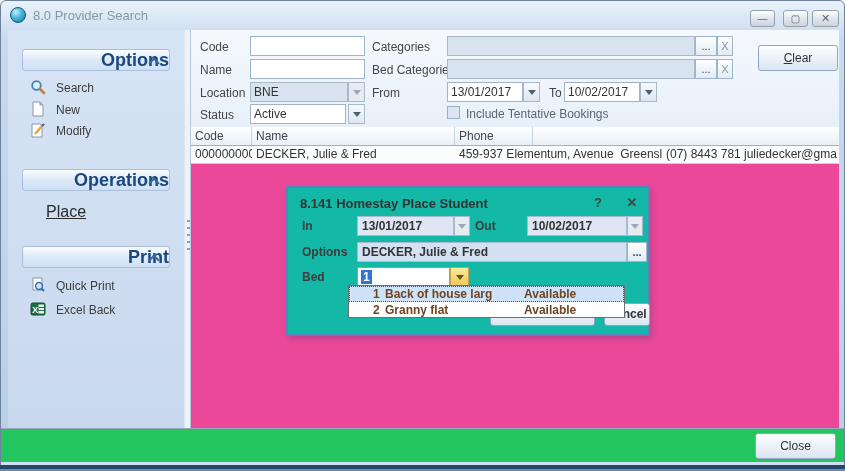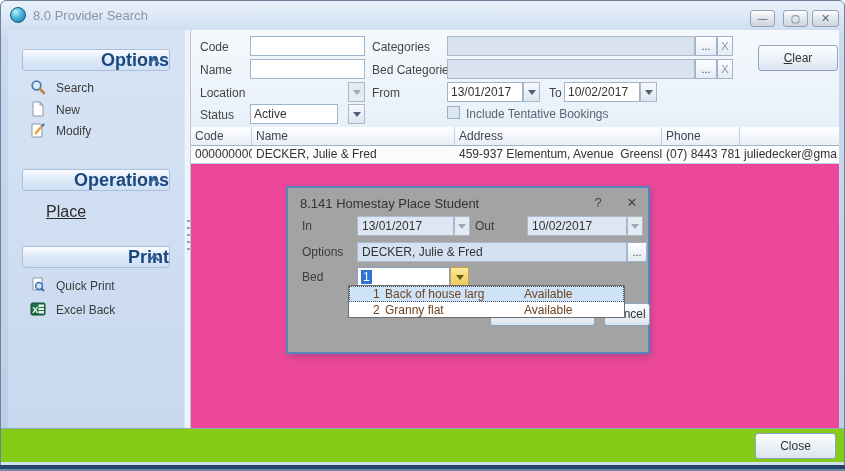--- a/index.html
+++ b/index.html
@@ -68,28 +68,28 @@
          background:linear-gradient(180deg,#ffffff,#e9eff7);border-bottom:1px solid #9db1c9;}
   .thead .c{border-right:1px solid #c3d2e2;font-size:12px;color:#3e4650;line-height:18px;
             padding-left:4px;box-sizing:border-box;white-space:pre;overflow:hidden;}
   .trow{left:0;top:116px;width:648px;height:18px;display:flex;background:#fafcfe;
         border-bottom:1px solid #bfd1e4;}
   .trow .c{font-size:12px;color:#333;line-height:17px;padding-left:4px;box-sizing:border-box;
            white-space:pre;overflow:hidden;}
   .cw0{width:61px;}.cw1{width:203px;}.cw2{width:207px;}.cw3{width:78px;}.cw4{flex:1;}
 
   
-  .footer{left:1px;top:428px;width:843px;height:34px;background:#84cc16;border-top:1px solid #98a8bc;}
+  .footer{left:1px;top:428px;width:843px;height:34px;background:#22c55e;border-top:1px solid #98a8bc;}
   .strip1{left:1px;top:462px;width:843px;height:3px;background:#cfdfef;}
   .strip2{left:0;top:465px;width:845px;height:4px;background:#24466b;}
   .strip3{left:0;top:469px;width:845px;height:2px;background:#7189a8;}
 
   
-  .modal{left:286px;top:186px;width:364px;height:168px;background:#a3a3a3;
-         border:2px solid #5585bb;box-shadow:2px 3px 6px rgba(40,60,90,.25);}
+  .modal{left:286px;top:186px;width:364px;height:150px;background:#14b8a6;
+         border:2px solid #5585bb;box-shadow:2px 3px 6px rgba(40,60,90,.25);font-weight:bold;}
   .m-title{left:12px;top:8px;font-size:13px;color:#333;white-space:nowrap;}
   .m-help{left:300px;top:7px;width:20px;height:18px;font-size:13px;color:#444;text-align:center;}
   .m-close{left:334px;top:7px;width:20px;height:18px;font-size:13px;color:#444;text-align:center;}
   .m-label{font-size:12px;color:#3c3c3c;}
   .m-field{background:#dde6f2;border:1px solid #a9bacd;height:20px;font-size:12px;color:#333;
            line-height:18px;padding:0 4px;}
   .bedsel{background:#2f75d1;color:#fff;padding:0 2px;font-size:12px;}
   .bed-arrow{border:1px solid #c9a43e;background:linear-gradient(180deg,#fceb9e,#f3d779 50%,#edc95c);}
   .bed-arrow:after{content:"";position:absolute;left:50%;top:50%;margin:-2px 0 0 -4px;
                    border:4px solid transparent;border-top:5px solid #6b5515;}
@@ -191,24 +191,25 @@
   <div class="abs content">
     <div class="abs form-zone">
 
       <div class="abs flabel" style="left:9px;top:10px;">Code</div>
       <div class="abs tb" style="left:59px;top:6px;width:115px;"></div>
 
       <div class="abs flabel" style="left:9px;top:33px;">Name</div>
       <div class="abs tb" style="left:59px;top:29px;width:115px;"></div>
 
       <div class="abs flabel" style="left:9px;top:56px;">Location</div>
+      <div class="abs tb tb-dis" style="left:59px;top:52px;width:98px;">BNE</div>
       <div class="abs arrowbtn dis" style="left:157px;top:52px;width:17px;height:20px;"></div>
 
       <div class="abs flabel" style="left:9px;top:78px;">Status</div>
-      <div class="abs tb" style="left:59px;top:74px;width:88px;">Active</div>
+      <div class="abs tb" style="left:59px;top:74px;width:96px;">Active</div>
       <div class="abs arrowbtn" style="left:157px;top:74px;width:17px;height:20px;"></div>
 
       <div class="abs flabel" style="left:181px;top:10px;">Categories</div>
       <div class="abs tb tb-dis" style="left:256px;top:6px;width:248px;"></div>
       <div class="abs smallbtn" style="left:504px;top:6px;width:22px;height:20px;">...</div>
       <div class="abs smallbtn xbtn" style="left:526px;top:6px;width:16px;height:20px;">X</div>
 
       <div class="abs flabel" style="left:181px;top:33px;">Bed Categories</div>
       <div class="abs tb tb-dis" style="left:256px;top:29px;width:248px;"></div>
       <div class="abs smallbtn" style="left:504px;top:29px;width:22px;height:20px;">...</div>
@@ -224,21 +225,20 @@
 
       <div class="abs checkbox" style="left:256px;top:76px;"></div>
       <div class="abs flabel" style="left:275px;top:77px;color:#5a6572;">Include Tentative Bookings</div>
 
       <div class="abs btn btn-clear" style="left:567px;top:15px;width:80px;height:26px;line-height:24px;">Clear</div>
     </div>
 
     <div class="abs thead">
       <span class="c cw0">Code</span>
       <span class="c cw1">Name</span>
-      <span class="c cw2">Address</span>
       <span class="c cw3">Phone</span>
     </div>
     <div class="abs trow">
       <span class="c cw0">0000000003</span>
       <span class="c cw1">DECKER, Julie &amp; Fred</span>
       <span class="c cw2">459-937 Elementum, Avenue  Greenslopes</span>
       <span class="c cw3">(07) 8443 7818</span>
       <span class="c cw4">juliedecker@gma</span>
     </div>
   </div>

